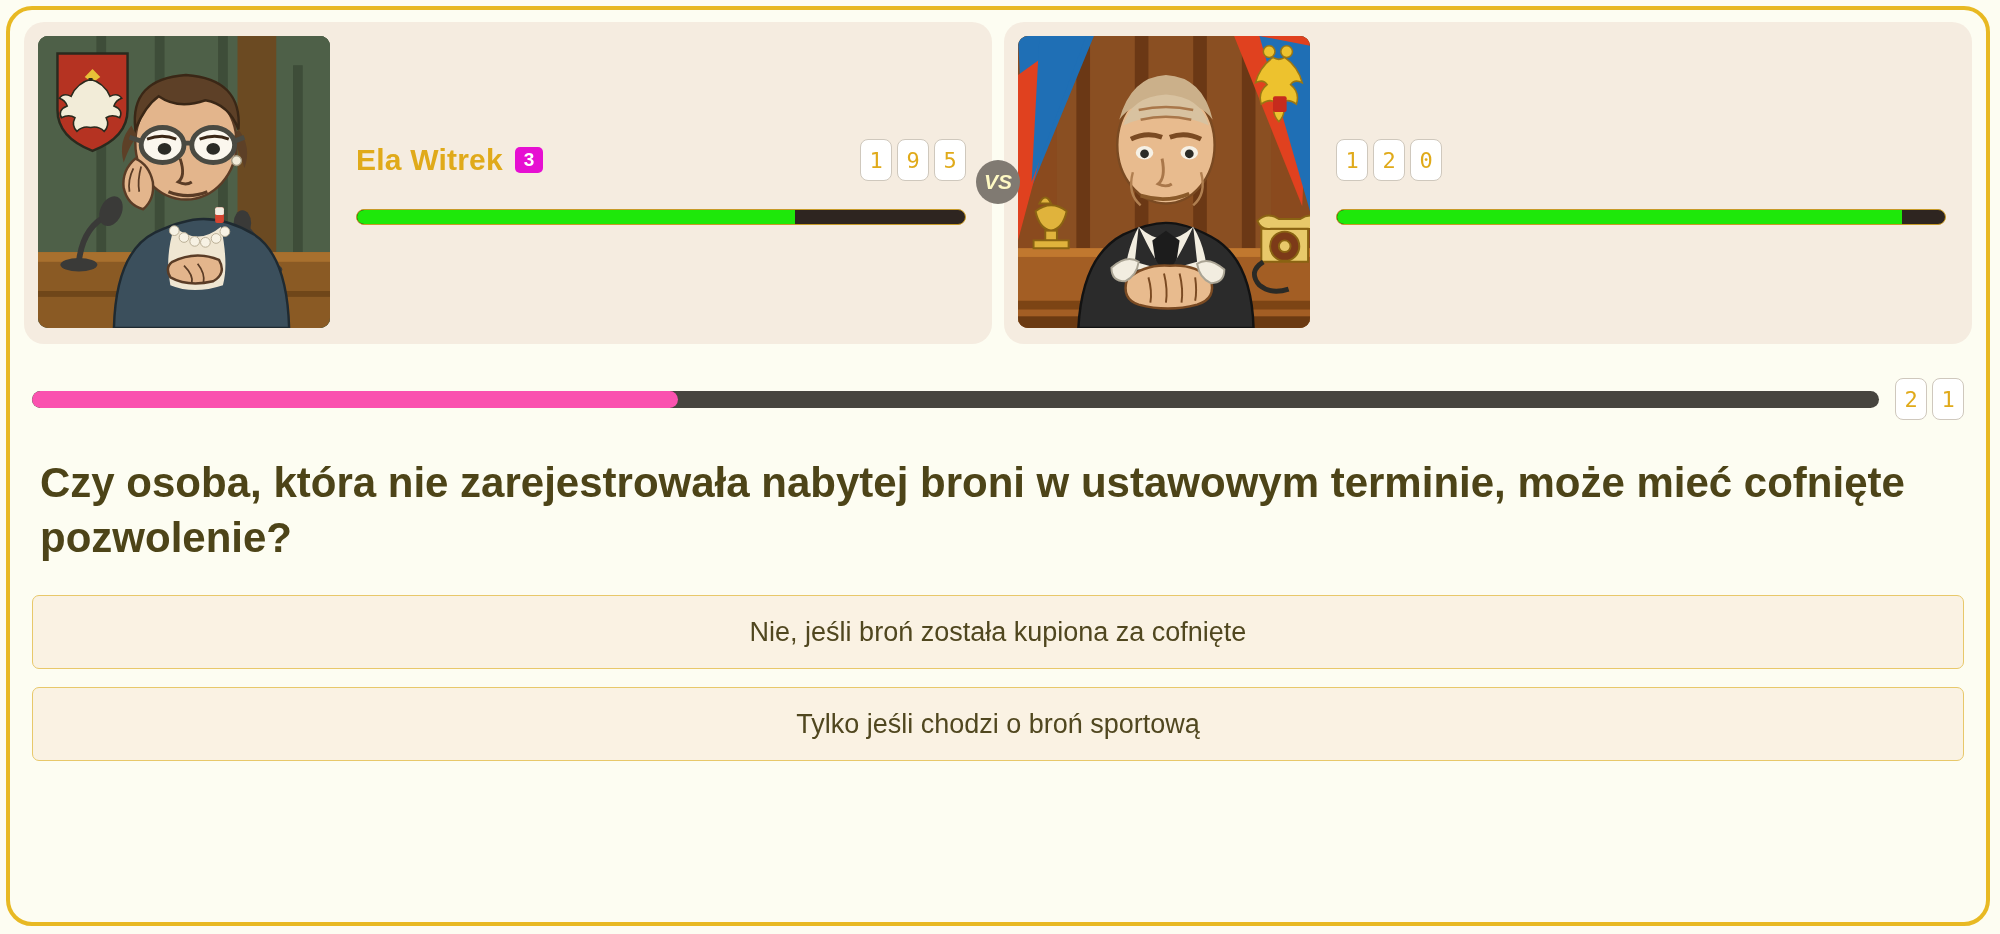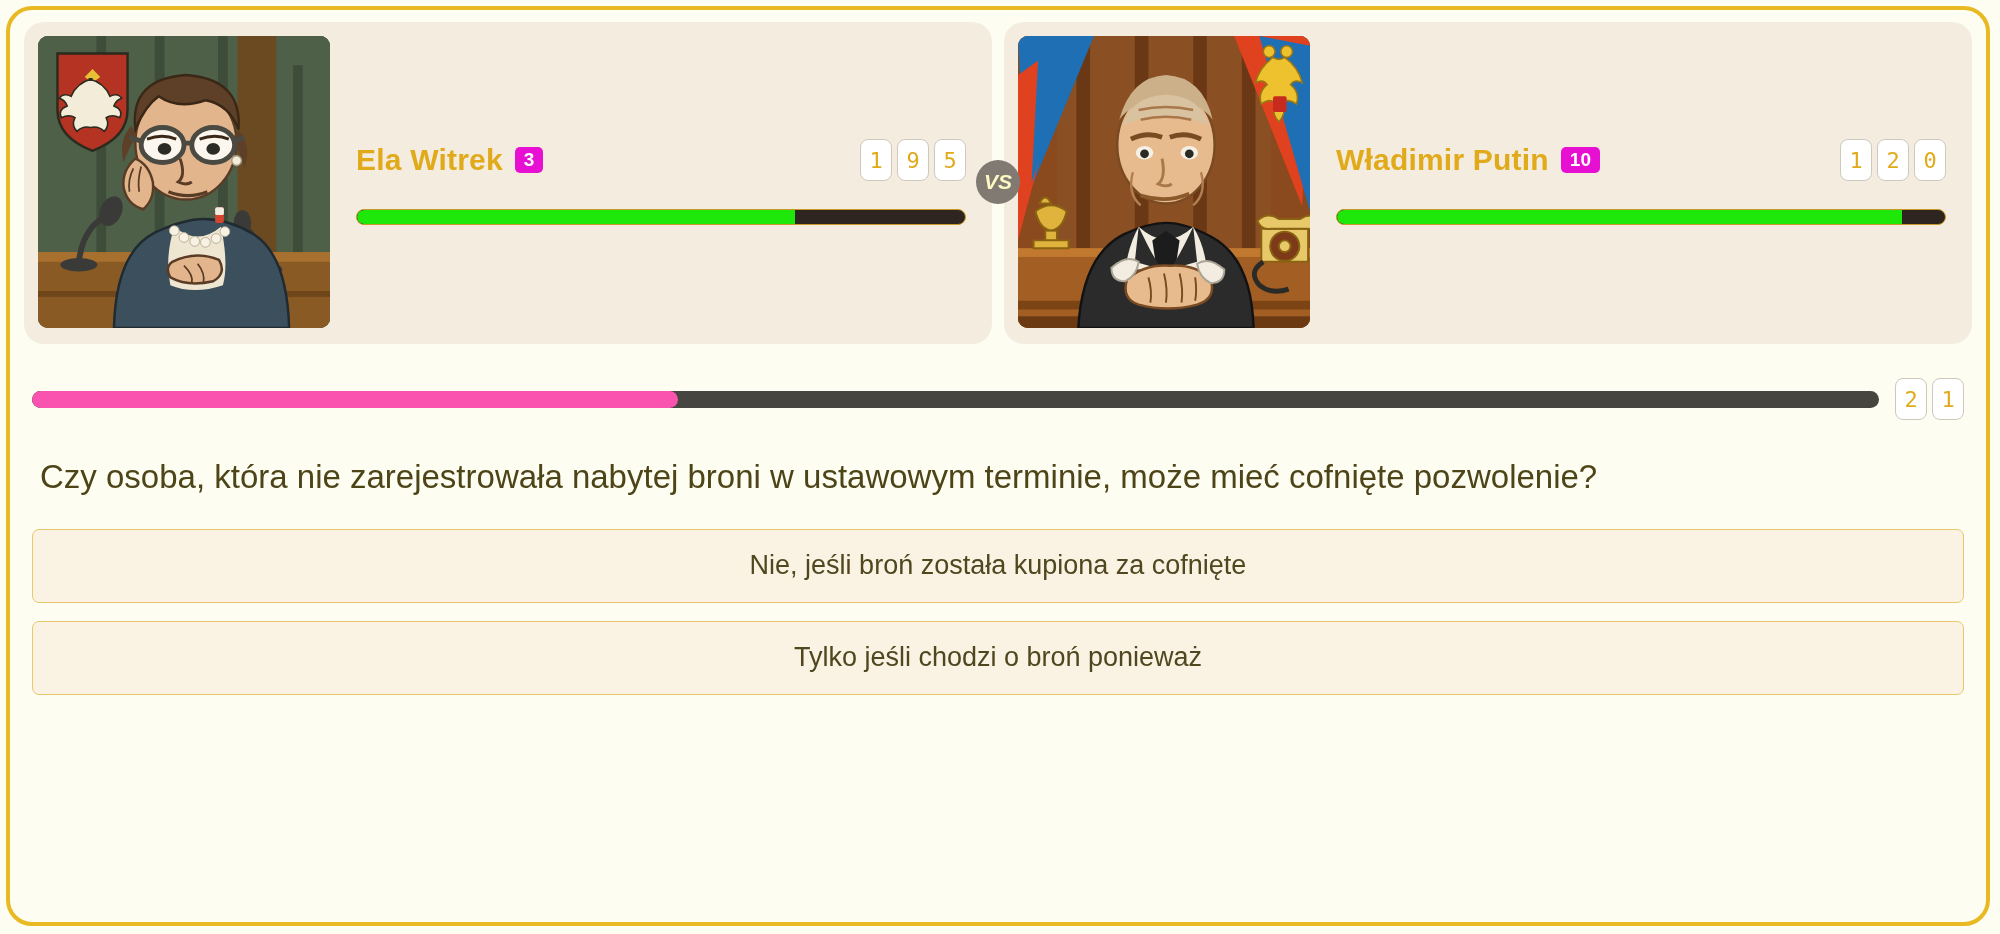--- a/index.html
+++ b/index.html
@@ -172,22 +172,22 @@
   .timer-tiles {
     display: flex;
     gap: 5px;
     flex: 0 0 auto;
   }
 
   
   .question {
     margin: 36px 30px 18px 30px;
     color: #4d4418;
-    font-size: 33px;
-    font-weight: normal;
+    font-size: 42px;
+    font-weight: bold;
     line-height: 1.3;
   }
 
   
   .answers {
     margin: 30px 22px 0 22px;
     display: flex;
     flex-direction: column;
     gap: 18px;
   }
@@ -371,24 +371,20 @@
           <path d="M134 248 q4 14 2 26" stroke="#7a4a22" stroke-width="2" fill="none"></path>
           <path d="M150 244 q4 16 2 30" stroke="#7a4a22" stroke-width="2" fill="none"></path>
           <path d="M166 244 q4 16 2 30" stroke="#7a4a22" stroke-width="2" fill="none"></path>
           <path d="M182 248 q2 14 0 24" stroke="#7a4a22" stroke-width="2" fill="none"></path>
           <path d="M96 238 q16 -14 28 -6 q-2 14 -14 20 q-14 0 -14 -14 z" fill="#f2ede0" stroke="#aaa494" stroke-width="2"></path>
           <path d="M212 240 q-16 -14 -28 -6 q2 14 14 20 q14 0 14 -14 z" fill="#f2ede0" stroke="#aaa494" stroke-width="2"></path>
         </svg>
       </div>
       <div class="player-info">
         <div class="name-row">
-          <div class="name-left">
-            <span class="player-name">Władimir Putin</span>
-            <span class="level-badge">10</span>
-          </div>
           <div class="score-tiles">
             <span class="score-tile">1</span>
             <span class="score-tile">2</span>
             <span class="score-tile">0</span>
           </div>
         </div>
         <div class="hp-bar">
           <div class="hp-fill" style="width: 93%;"></div>
         </div>
       </div>
@@ -404,16 +400,16 @@
     <div class="timer-tiles">
       <span class="score-tile">2</span>
       <span class="score-tile">1</span>
     </div>
   </div>
 
   <div class="question">Czy osoba, która nie zarejestrowała nabytej broni w ustawowym terminie, może mieć cofnięte pozwolenie?</div>
 
   <div class="answers">
     <div class="answer">Nie, jeśli broń została kupiona za cofnięte</div>
-    <div class="answer">Tylko jeśli chodzi o broń ponieważ</div>
+    <div class="answer">Tylko jeśli chodzi o broń sportową</div>
   </div>
 
 </div>
 
 </body></html>

